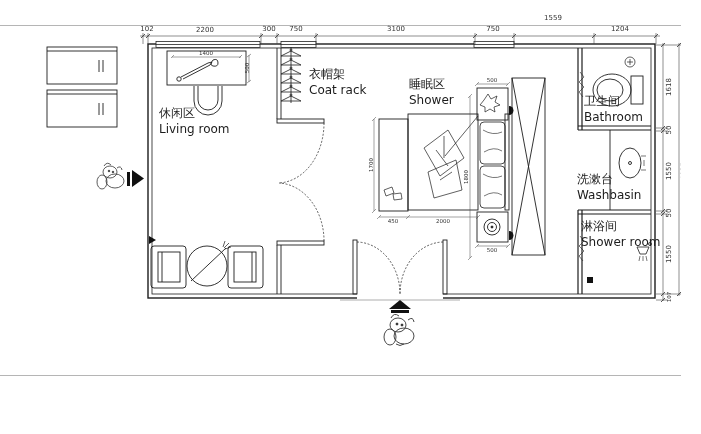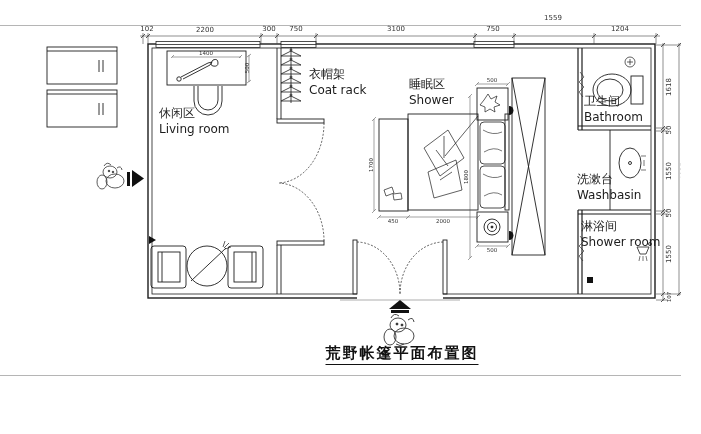--- a/index.html
+++ b/index.html
@@ -350,14 +350,13 @@
   </div>
   <div class="lbl" style="left:577px;top:172px">
     <div>洗漱台</div>
     <div>Washbasin</div>
   </div>
   <div class="lbl" style="left:581px;top:219px">
     <div>淋浴间</div>
     <div>Shower room</div>
   </div>
 
-  <div class="title" style="left:402px;top:344px">荒野帐篷平面布置图</div>
 </div>
 
 </body></html>

